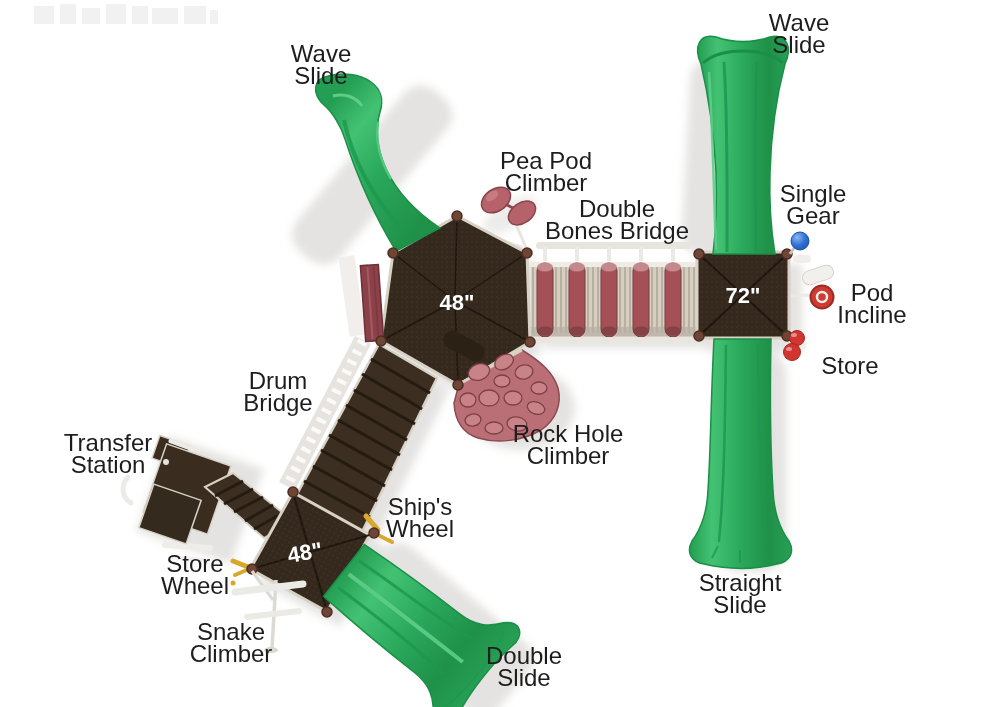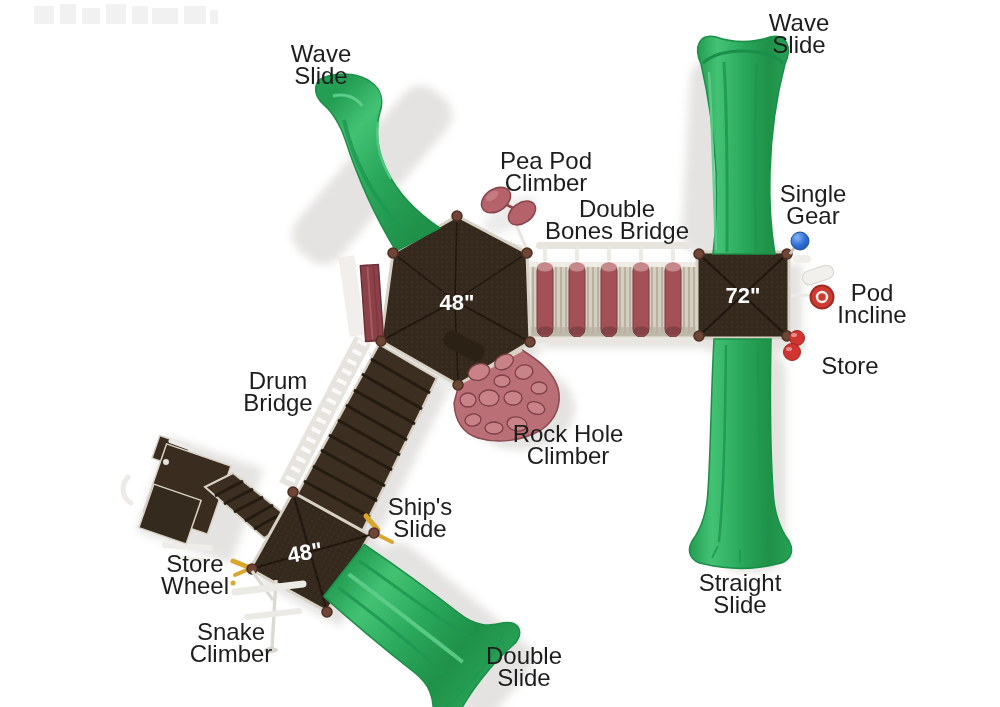--- a/index.html
+++ b/index.html
@@ -409,22 +409,24 @@
 Bones Bridge</div>
   <div class="lbl" style="left:813px;top:183px">Single
 Gear</div>
   <div class="lbl" style="left:872px;top:282px">Pod
 Incline</div>
   <div class="lbl" style="left:850px;top:355px">Store</div>
   <div class="lbl" style="left:278px;top:370px">Drum
 Bridge</div>
   <div class="lbl" style="left:568px;top:423px">Rock Hole
 Climber</div>
+  <div class="lbl" style="left:108px;top:432px">Transfer
+Station</div>
   <div class="lbl" style="left:420px;top:496px">Ship's
-Slide</div>
+Wheel</div>
   <div class="lbl" style="left:195px;top:553px">Store
 Wheel</div>
   <div class="lbl" style="left:231px;top:621px">Snake
 Climber</div>
   <div class="lbl" style="left:524px;top:645px">Double
 Slide</div>
   <div class="lbl" style="left:740px;top:572px">Straight
 Slide</div>
 
   <div class="decklbl" style="left:457px;top:303px">48"</div>

